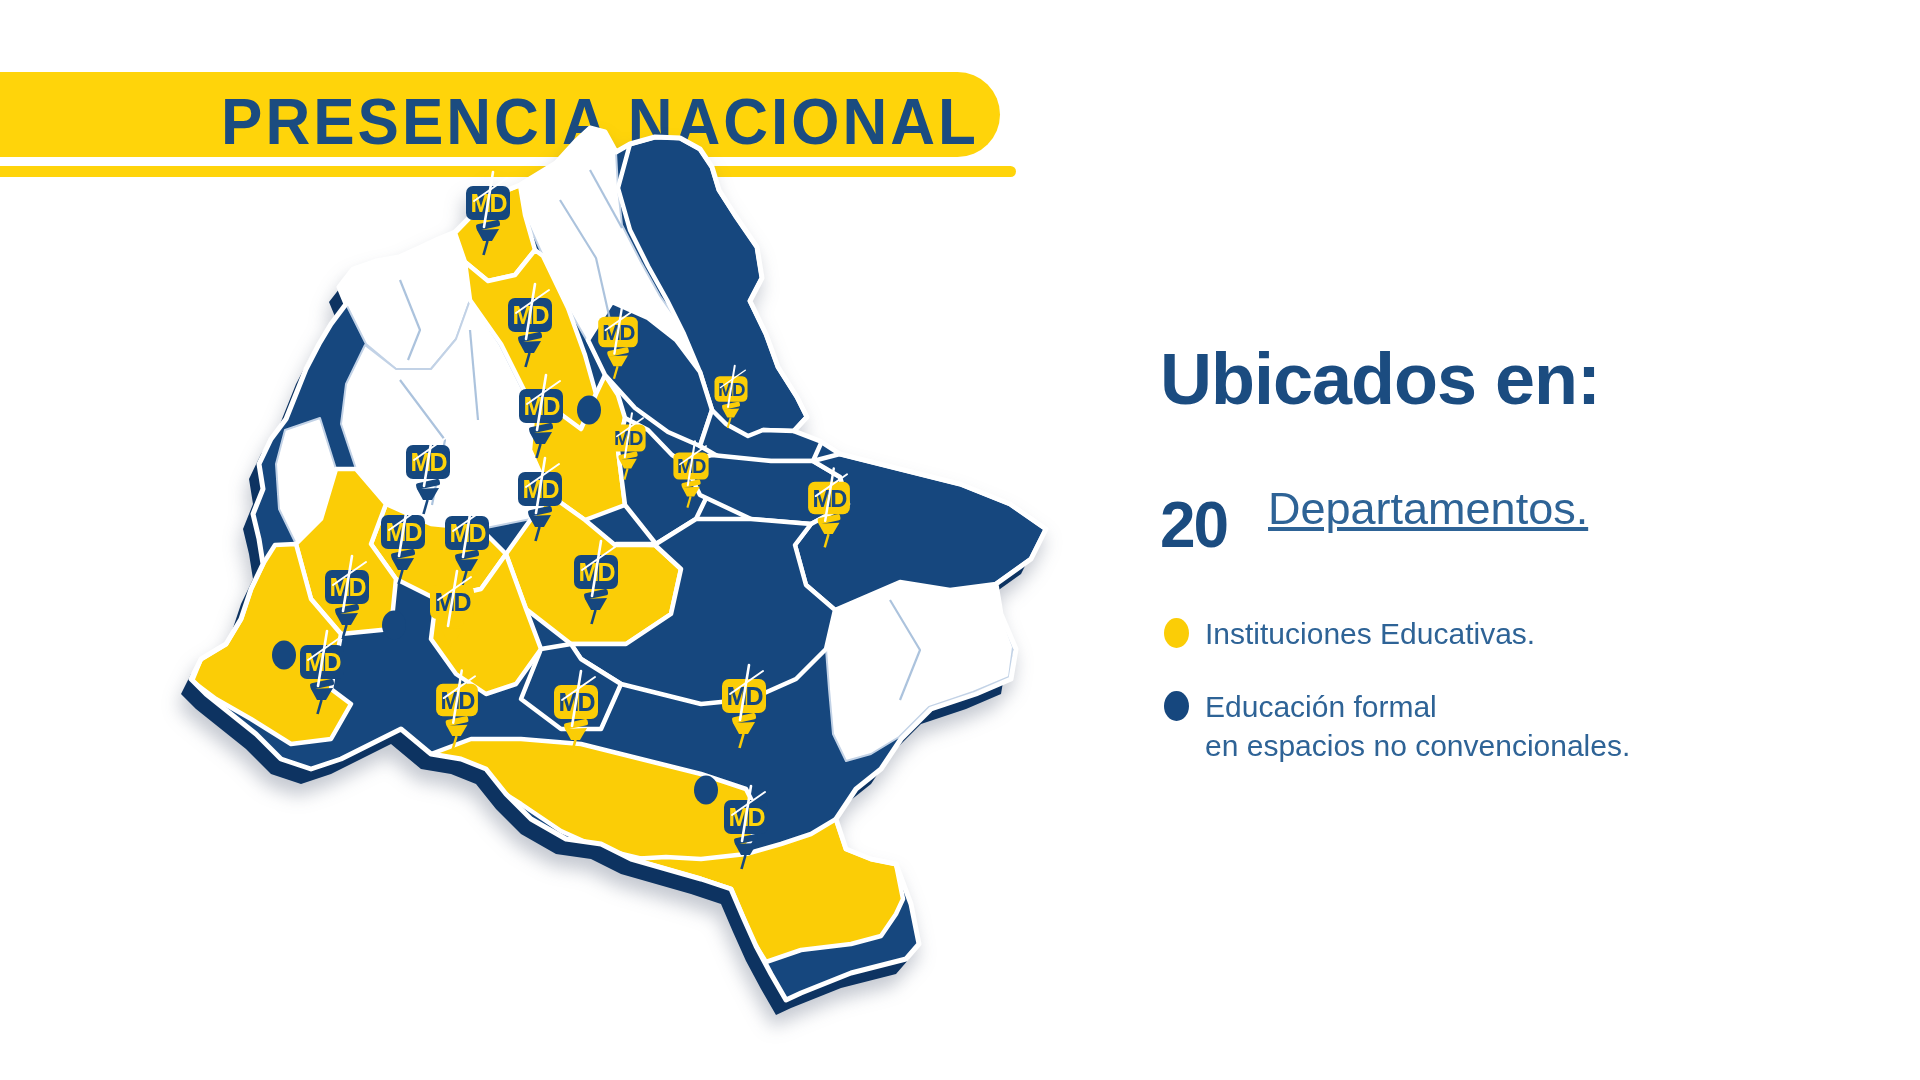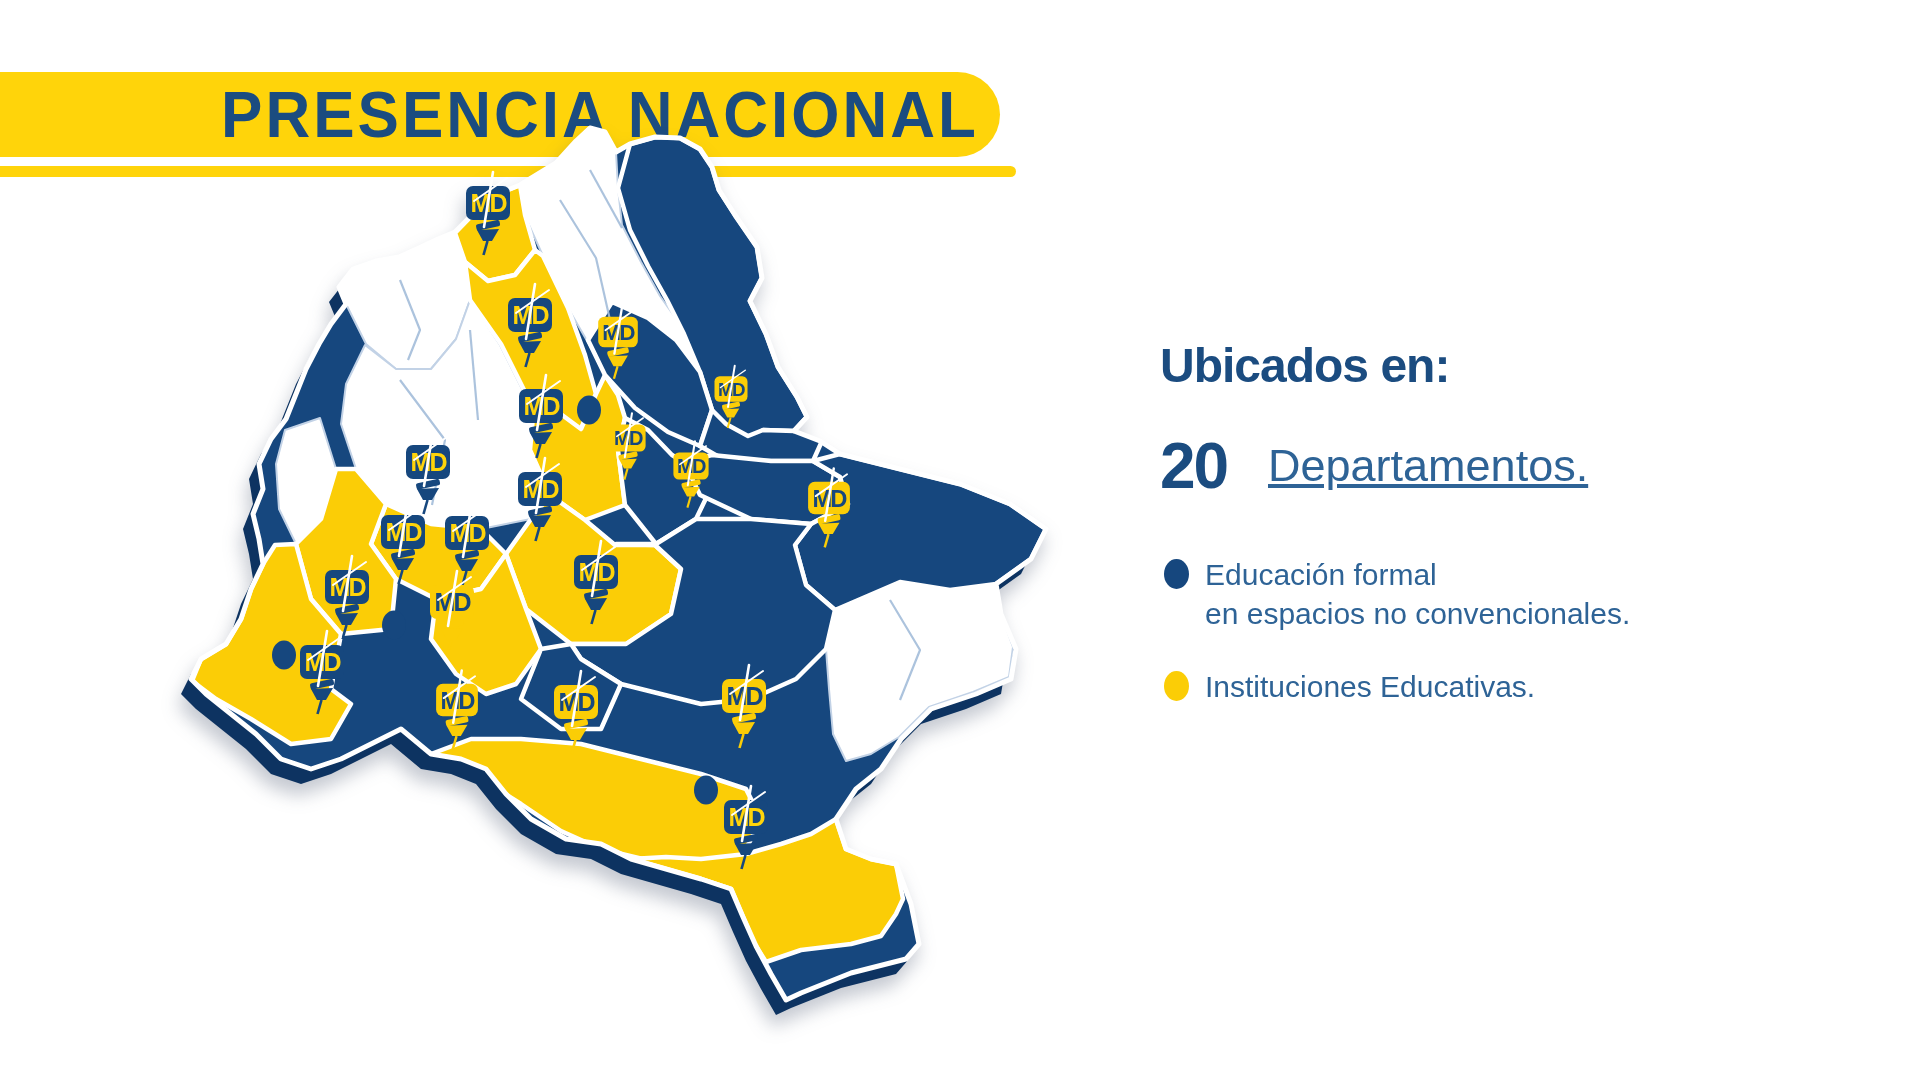--- a/index.html
+++ b/index.html
@@ -14,21 +14,21 @@
   }
   html,body{margin:0;padding:0;}
   body{
     width:1920px;height:1080px;background:#ffffff;position:relative;overflow:hidden;
     font-family:"Liberation Sans","DejaVu Sans",sans-serif;
   }
   
   .banner{
     position:absolute;left:0;top:72px;width:1000px;height:85px;
     background:var(--yellow);border-radius:0 44px 44px 0;
-    display:flex;align-items:center;justify-content:center;
+    display:flex;align-items:flex-end;justify-content:center;
     padding-left:200px;box-sizing:border-box;z-index:1;
   }
   .banner-title{
     font-size:62px;font-weight:900;letter-spacing:3px;color:var(--navy);
     white-space:nowrap;transform:scaleY(1.04);
   }
   .banner-underline{
     position:absolute;left:0;top:166px;width:1016px;height:11px;
     background:var(--yellow);border-radius:0 6px 6px 0;z-index:1;
   }
@@ -46,23 +46,23 @@
   .pin-blue .sq{fill:var(--blue);} .pin-blue .txt{fill:var(--yellow);}
   .pin-blue .tack{fill:var(--blue);} .pin-blue .needle{stroke:var(--blue);}
   .pin-yellow .sq{fill:var(--map-yellow);} .pin-yellow .txt{fill:var(--blue);}
   .pin-yellow .tack{fill:var(--map-yellow);} .pin-yellow .needle{stroke:var(--map-yellow);}
   .pin .txt{font-family:"Liberation Sans","DejaVu Sans",sans-serif;font-weight:900;
     font-size:25px;letter-spacing:-2px;text-anchor:middle;}
   .pin .wneedle{stroke:#ffffff;stroke-linecap:round;}
   .dot{fill:var(--blue);}
   
   .panel{position:absolute;left:1160px;top:338px;width:640px;z-index:3;}
-  .panel-heading{font-size:48px;font-weight:800;color:var(--navy);letter-spacing:-1px;margin:0 0 36px 0;}
+  .panel-heading{font-size:72px;font-weight:800;color:var(--navy);letter-spacing:-1px;margin:0 0 36px 0;}
   .stat-row{display:flex;align-items:center;margin-bottom:18px;}
-  .stat-value{width:108px;font-size:64px;font-weight:800;color:var(--navy);letter-spacing:-2px;}
+  .stat-value{width:108px;font-size:64px;font-weight:800;color:var(--navy);letter-spacing:-2px;margin-top:32px;}
   .stat-label{font-size:45px;font-weight:400;color:var(--text-blue);letter-spacing:0px;text-decoration:underline;}
   .legend{margin-top:52px;}
   .legend-item{display:flex;align-items:flex-start;margin-bottom:34px;}
   .legend-dot{width:25px;height:30px;border-radius:50%;margin:4px 16px 0 4px;flex:0 0 auto;}
   .legend-dot.yellow{background:var(--map-yellow);}
   .legend-dot.blue{background:var(--blue);}
   .legend-text{font-size:30px;color:var(--text-blue);line-height:39px;}
 </style>
 </head>
 <body>
@@ -314,24 +314,24 @@
 <div class="panel">
   <h1 class="panel-heading">Ubicados en:</h1>
 
   <div class="stat-row">
     <span class="stat-value">20</span>
     <span class="stat-label">Departamentos.</span>
   </div>
 
   <div class="legend">
     <div class="legend-item">
+      <span class="legend-dot yellow"></span>
+      <span class="legend-text">Instituciones Educativas.</span>
+    </div>
+    <div class="legend-item">
       <span class="legend-dot blue"></span>
       <span class="legend-text">
         <span>Educación formal</span><br>
         <span>en espacios no convencionales.</span>
       </span>
     </div>
-    <div class="legend-item">
-      <span class="legend-dot yellow"></span>
-      <span class="legend-text">Instituciones Educativas.</span>
-    </div>
   </div>
 </div>
 
 </body></html>

